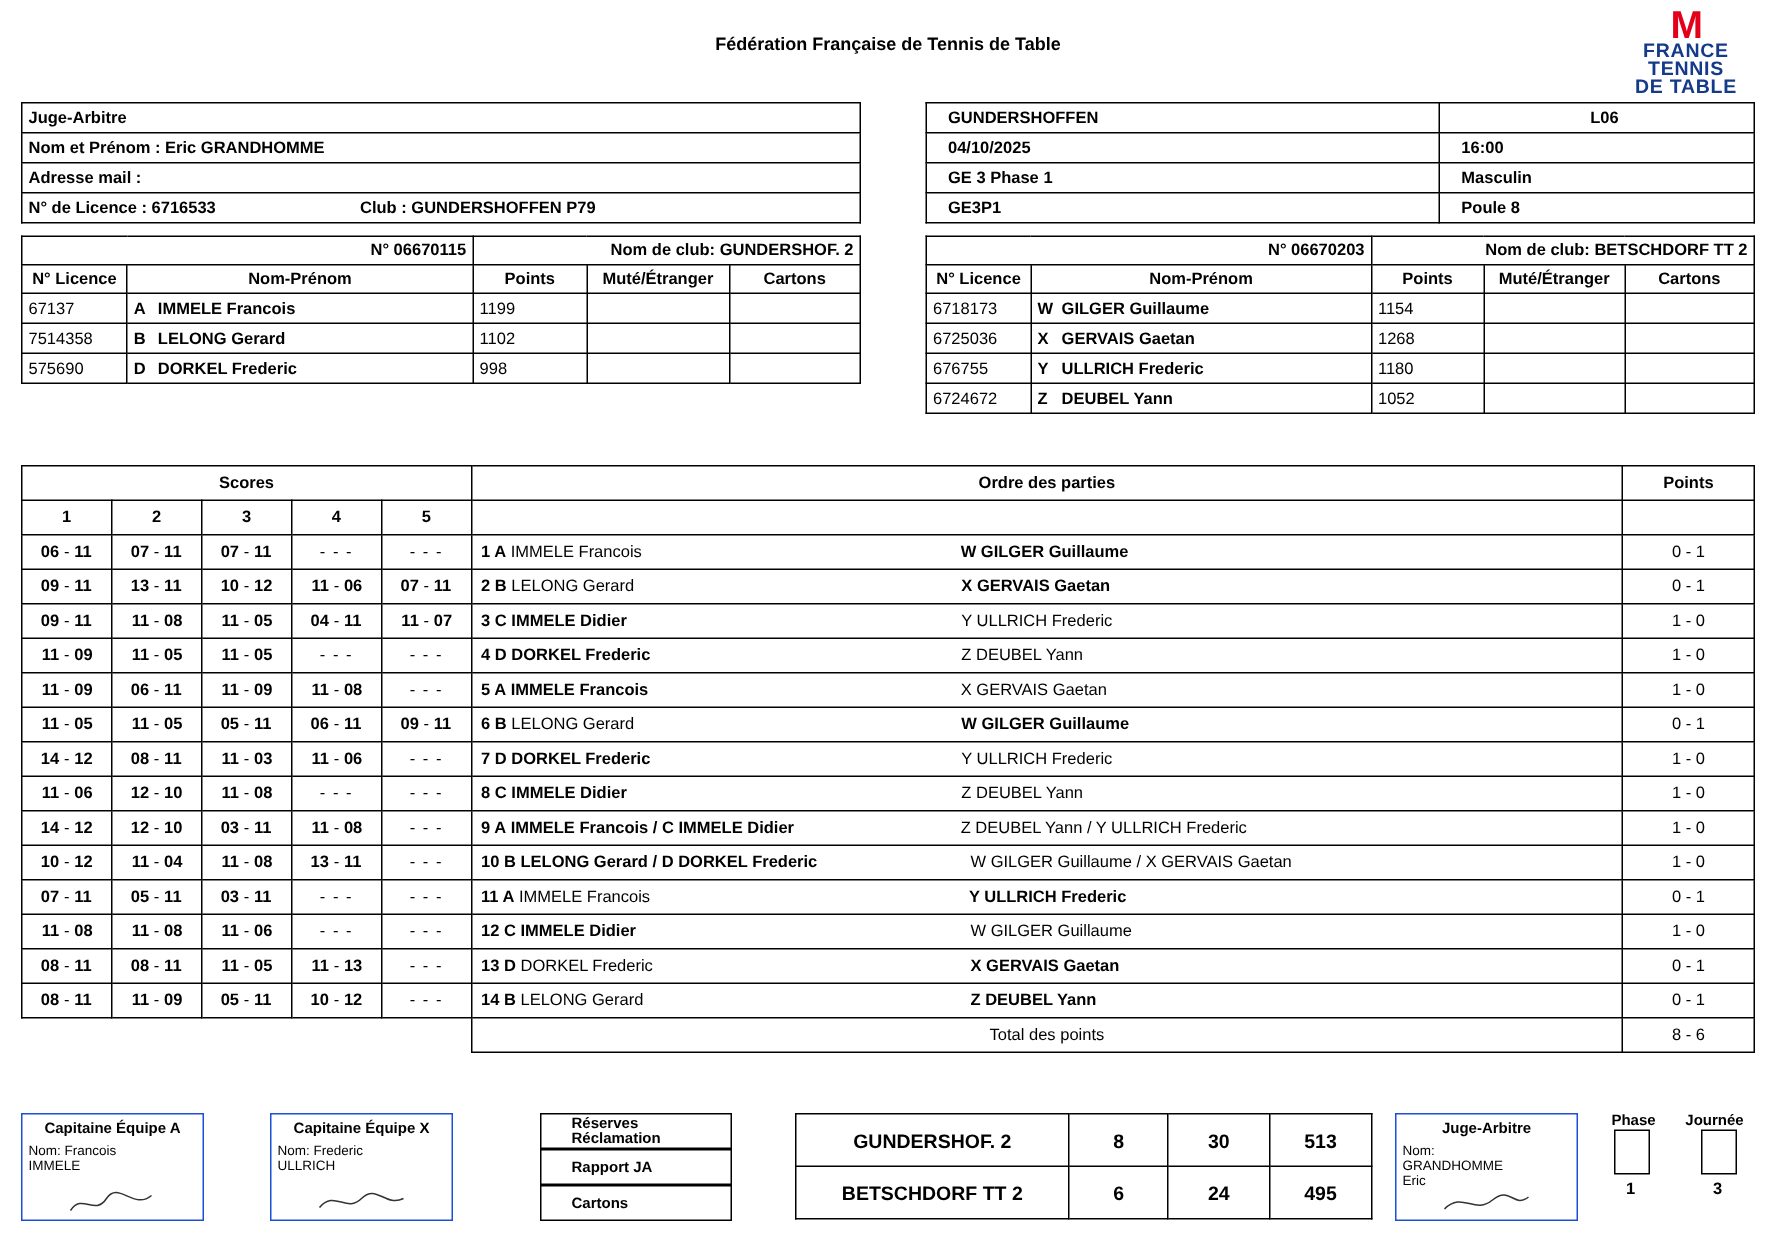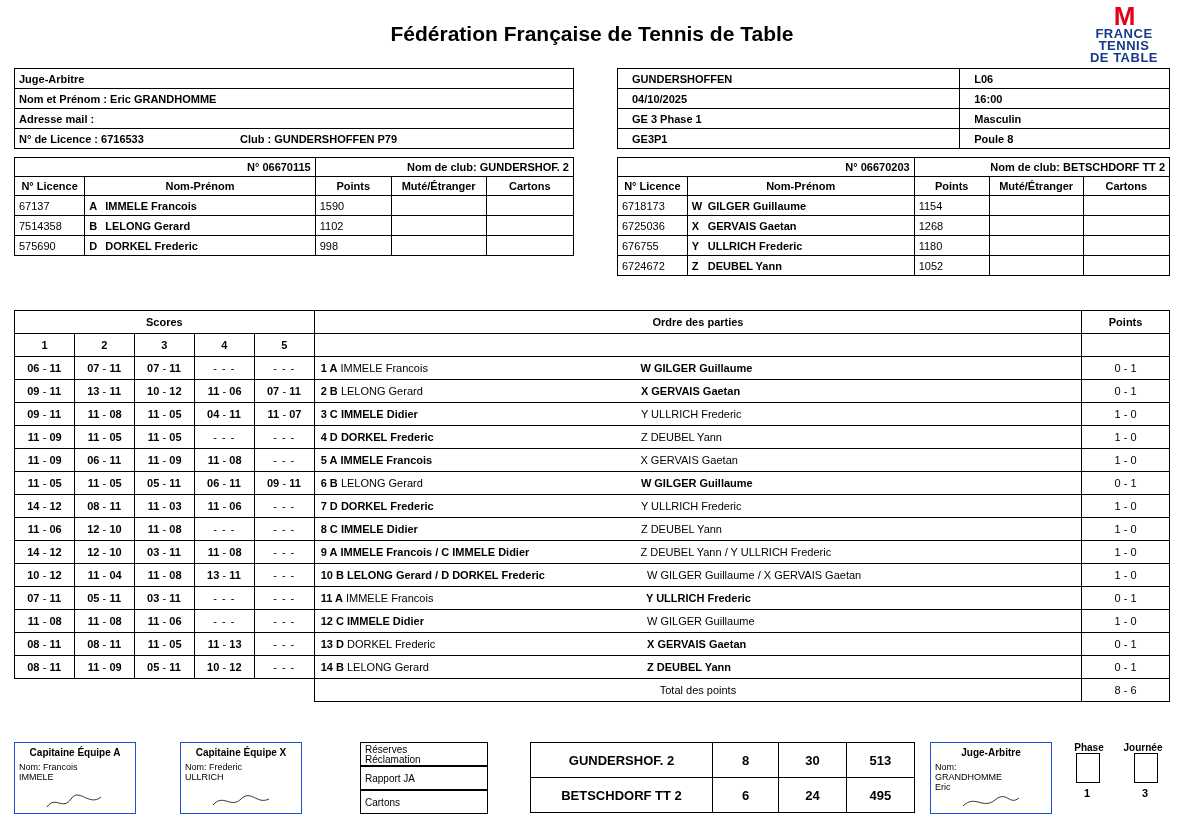--- a/index.html
+++ b/index.html
@@ -10,21 +10,21 @@
     font-size:11px;
     color:#000;
     position:relative;
     overflow:hidden;
   }
   .page{position:relative;width:1184px;height:826px;}
 
   
   .title{
     position:absolute;left:0;top:22px;width:1184px;text-align:center;
-    font-size:21px;font-weight:bold;
+    font-size:12px;font-weight:bold;
   }
   .logo{
     position:absolute;right:14px;top:4px;width:92px;height:52px;
     text-align:center;
   }
   .logo .mark{
     font-size:26px;font-weight:bold;color:#e2001a;line-height:24px;letter-spacing:-1px;
   }
   .logo .ft{font-size:13px;font-weight:bold;color:#153a8a;line-height:12px;letter-spacing:0.5px;}
 
@@ -72,21 +72,21 @@
 
   
   .fbox{position:absolute;border:1px solid #1d4ed8;box-sizing:border-box;}
   #capA{left:14px;top:742px;width:122px;height:72px;}
   #capX{left:180px;top:742px;width:122px;height:72px;}
   .cap-title{text-align:center;font-weight:bold;font-size:10px;padding-top:4px;}
   .cap-name{font-size:9px;padding-left:4px;padding-top:4px;line-height:10px;}
   .sig{position:absolute;left:30px;bottom:2px;width:60px;height:20px;}
 
   #reserves{left:360px;top:742px;width:128px;height:72px;border:none;}
-  #reserves div{border:1px solid #000;box-sizing:border-box;height:24px;font-weight:normal;font-size:10px;padding-left:4px;display:flex;align-items:center;}
+  #reserves div{border:1px solid #000;box-sizing:border-box;height:24px;font-weight:bold;font-size:10px;padding-left:20px;display:flex;align-items:center;}
   #reserves div.two{line-height:10px;display:block;padding-top:2px;}
 
   #resultTbl{left:530px;top:742px;width:385px;}
   #resultTbl td{height:32px;text-align:center;font-weight:bold;font-size:13px;}
   #resultTbl td.teamname{width:185px;}
   #resultTbl td.v{width:65px;}
 
   #ja{left:930px;top:742px;width:122px;height:72px;}
   #ja .cap-title{font-weight:bold;}
   #phase{left:1062px;top:742px;width:108px;height:72px;border:none;}
@@ -132,21 +132,21 @@
       <span>Club : GUNDERSHOFFEN P79</span>
     </td>
         </tr>
   </tbody>
     </table>
 
   <table class="box" id="match-block">
     <tbody>
         <tr>
       <td style="width:62%;padding-left:14px;">GUNDERSHOFFEN</td>
-      <td style="width:38%;padding-left:14px;">L06</td>
+      <td style="width:38%;padding-left:14px;text-align:center;">L06</td>
     </tr>
     <tr>
       <td style="padding-left:14px;">04/10/2025</td>
       <td style="padding-left:14px;">16:00</td>
     </tr>
     <tr>
       <td style="padding-left:14px;">GE 3 Phase 1</td>
       <td style="padding-left:14px;">Masculin</td>
     </tr>
     <tr>
@@ -165,21 +165,21 @@
     <tr class="team-col">
       <td style="width:64px;">N° Licence</td>
       <td style="width:248px;">Nom-Prénom</td>
       <td style="width:72px;">Points</td>
       <td style="width:92px;">Muté/Étranger</td>
       <td style="width:84px;">Cartons</td>
     </tr>
     <tr class="team-row">
       <td class="lic">67137</td>
       <td class="nm"><span class="letter">A</span><span>IMMELE Francois</span></td>
-      <td class="pts">1590</td>
+      <td class="pts">1199</td>
       <td></td>
       <td></td>
     </tr>
     <tr class="team-row">
       <td class="lic">7514358</td>
       <td class="nm"><span class="letter">B</span><span>LELONG Gerard</span></td>
       <td class="pts">1102</td>
       <td></td>
       <td></td>
     </tr>

